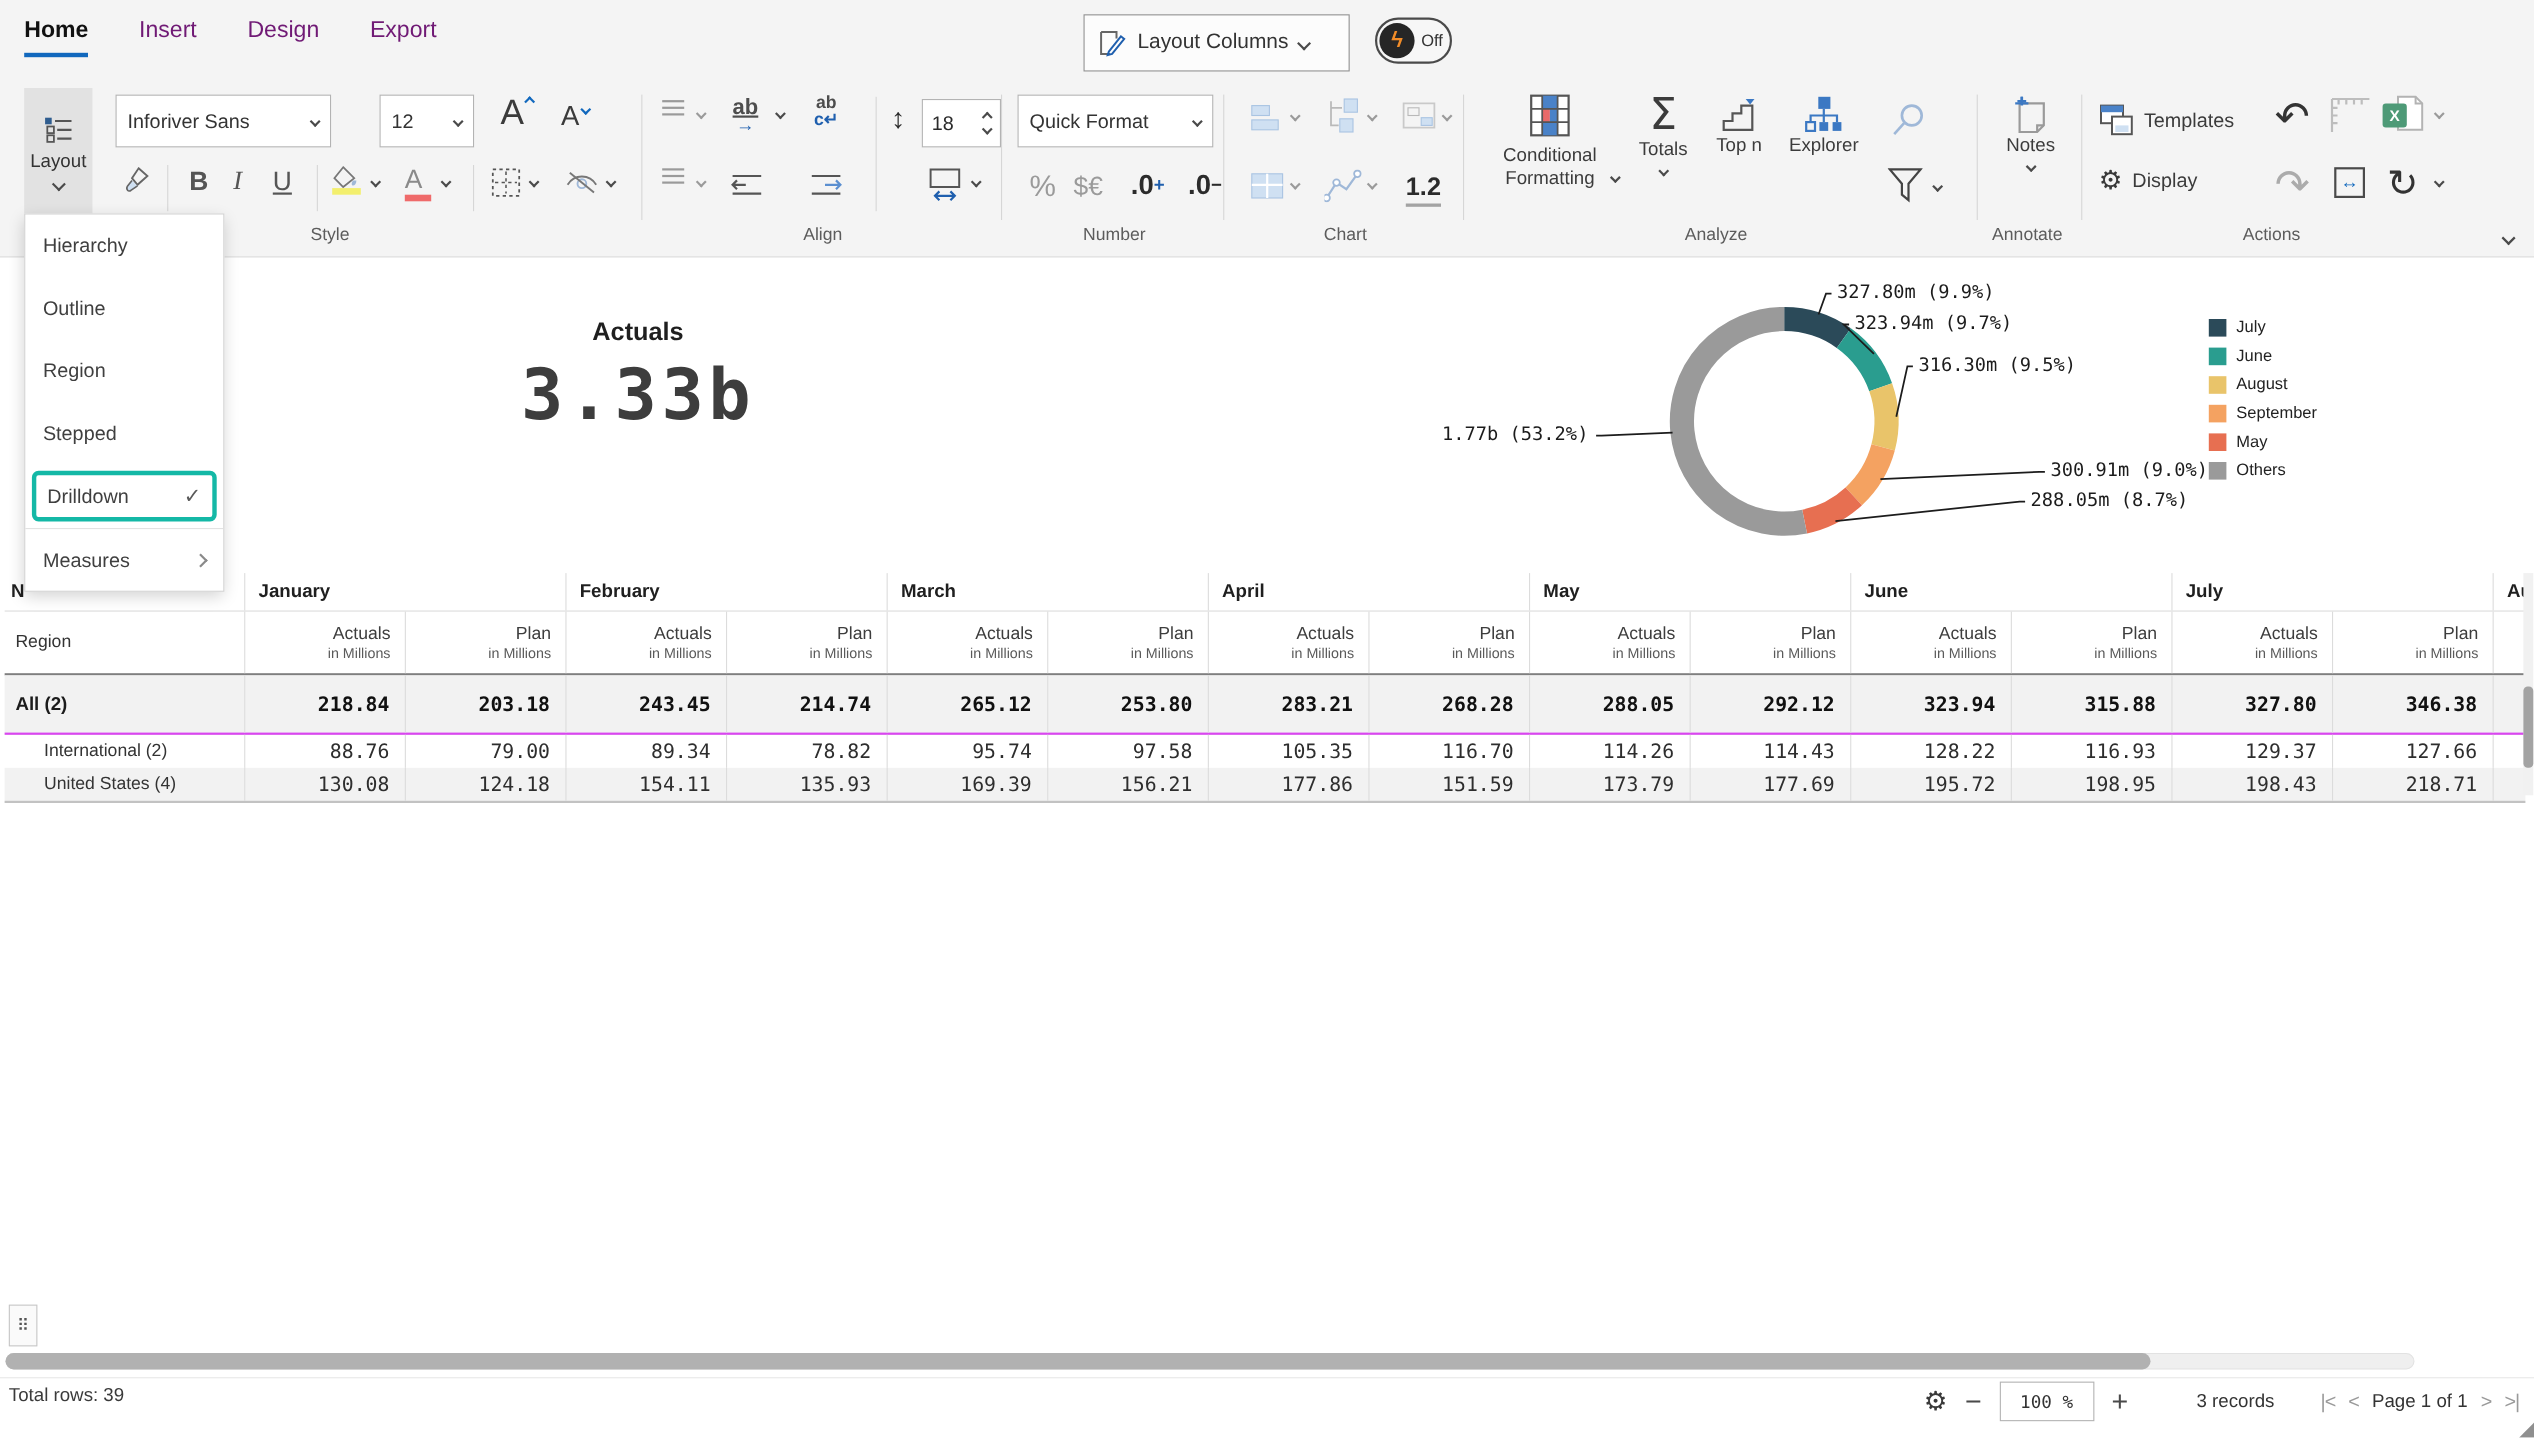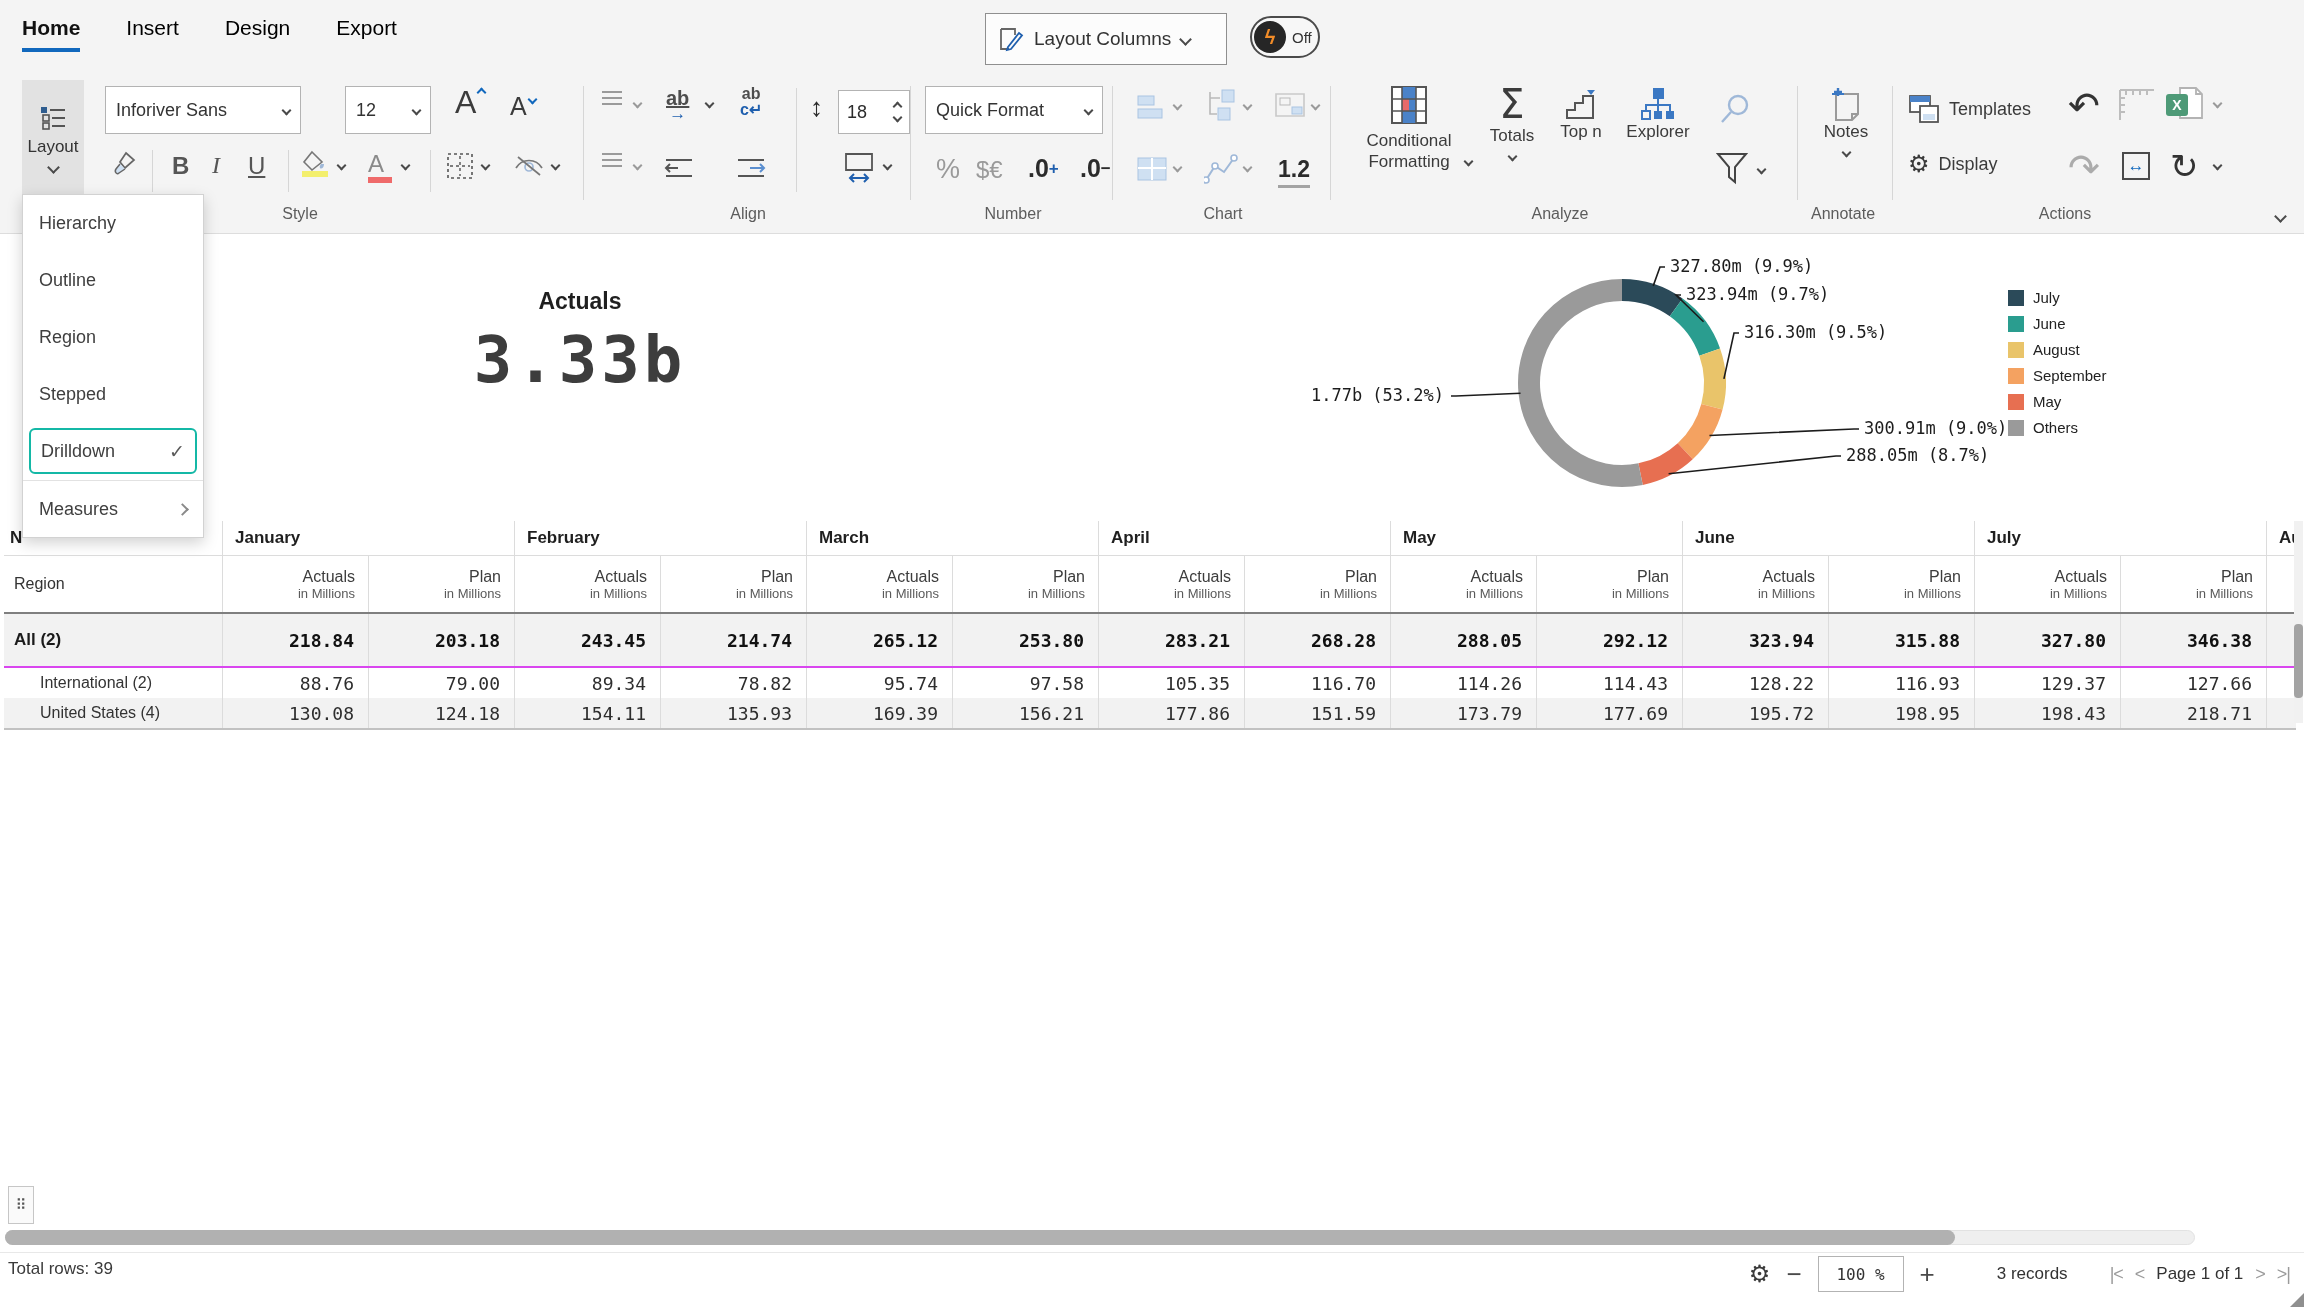--- a/index.html
+++ b/index.html
@@ -3,21 +3,21 @@
 <meta charset="utf-8">
 <style>
   html,body{margin:0;padding:0;background:#fff;}
   .stage{position:relative;width:2304px;height:1307px;overflow:hidden;background:#fff;
          font-family:"Liberation Sans",sans-serif;color:#2b2b2b;}
   .abs{position:absolute;}
   
   .ribbon{position:absolute;left:0;top:0;width:2304px;height:233px;background:#f4f4f4;
           border-bottom:1px solid #ddd;}
   .tab-row{position:absolute;left:22px;top:16px;display:flex;gap:46px;font-size:21px;}
-  .tab{color:#000000;padding-bottom:8px;cursor:pointer;}
+  .tab{color:#701a75;padding-bottom:8px;cursor:pointer;}
   .tab.active{color:#111;font-weight:bold;border-bottom:4px solid #1168bd;}
   .mc-btn{position:absolute;left:985px;top:13px;width:242px;height:52px;background:#fcfcfc;
           border:1px solid #8f8f8f;display:flex;align-items:center;gap:10px;padding:0 12px;
           box-sizing:border-box;font-size:19px;color:#333;}
   .off-pill{position:absolute;left:1250px;top:16px;width:70px;height:42px;border:2px solid #4a4a4a;
             border-radius:22px;background:#f7f7f7;display:flex;align-items:center;gap:6px;padding:2px;
             box-sizing:border-box;}
   .off-circle{width:32px;height:32px;border-radius:50%;background:#262626;color:#f28c28;
               display:flex;align-items:center;justify-content:center;font-size:20px;font-weight:bold;}
   .off-label{font-size:15px;color:#333;}
@@ -46,21 +46,21 @@
   .ico-lbl{font-size:17px;color:#3b3b3b;}
   .two-line{display:flex;flex-direction:column;align-items:center;line-height:1.25;}
   .excel-box{width:22px;height:22px;background:#4e9a77;border-radius:3px;color:#fff;font-weight:bold;
              font-size:14px;display:flex;align-items:center;justify-content:center;}
   .fitw{width:28px;height:28px;border:2px solid #4a4a4a;display:flex;align-items:center;justify-content:center;
         color:#1168bd;font-size:17px;font-weight:bold;box-sizing:border-box;}
   
   .menu{position:absolute;left:22px;top:194px;width:180px;background:#fff;border:1px solid #d2d2d2;
         box-shadow:0 5px 14px rgba(0,0,0,.18);z-index:50;}
   .mi{height:57px;display:flex;align-items:center;padding:0 16px;font-size:18px;color:#3f3f3f;cursor:pointer;box-sizing:border-box;}
-  .mi.sel{margin:5px 6px 6px 6px;height:46px;padding:0 10px;border:2px solid #14b8a6;border-radius:6px;
+  .mi.sel{margin:5px 6px 6px 6px;height:46px;padding:0 10px;border:4px solid #14b8a6;border-radius:6px;
           justify-content:space-between;}
   .mi.submenu{border-top:1px solid #e2e2e2;justify-content:space-between;}
   .check{color:#5a5a5a;font-size:19px;}
   
   .kpi{position:absolute;left:380px;top:288px;width:400px;text-align:center;}
   .kpi-title{font-size:23px;font-weight:bold;color:#1f1f1f;}
   .kpi-value{margin-top:8px;font-family:"DejaVu Sans Mono",monospace;font-weight:bold;font-size:64px;
              letter-spacing:4px;color:#3d3d3d;}
   
   .co{position:absolute;font-family:"DejaVu Sans Mono",monospace;font-size:17px;color:#1c1c1c;white-space:nowrap;}

